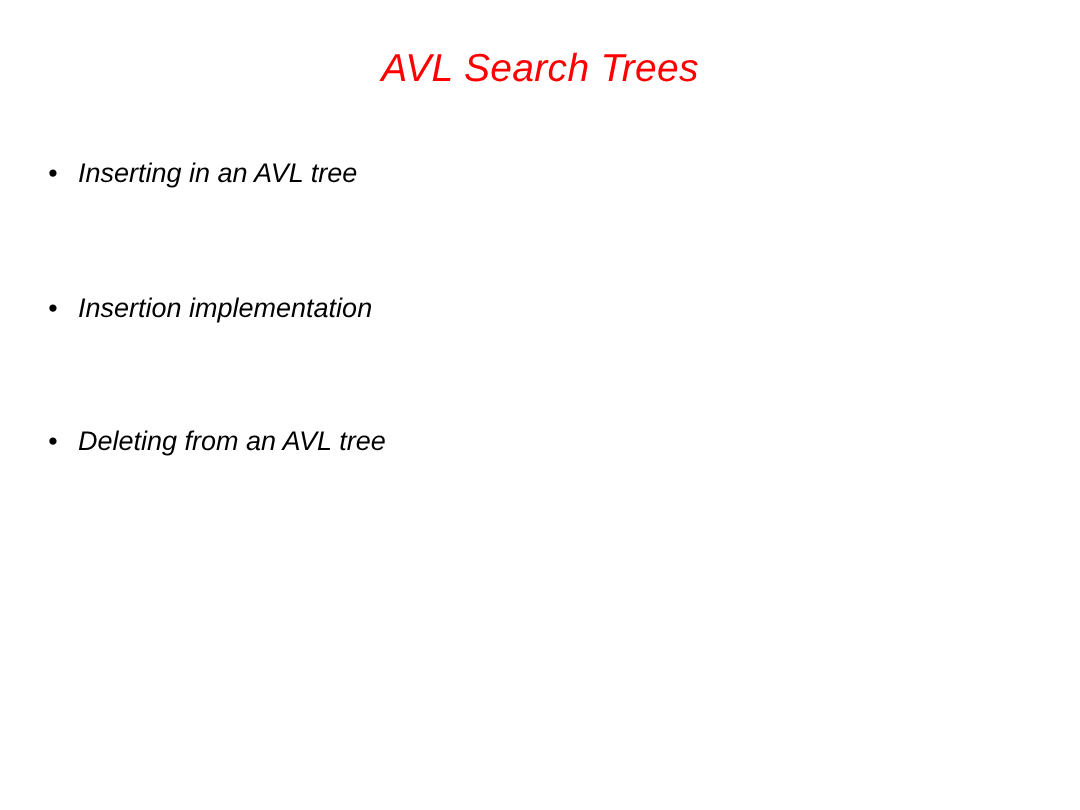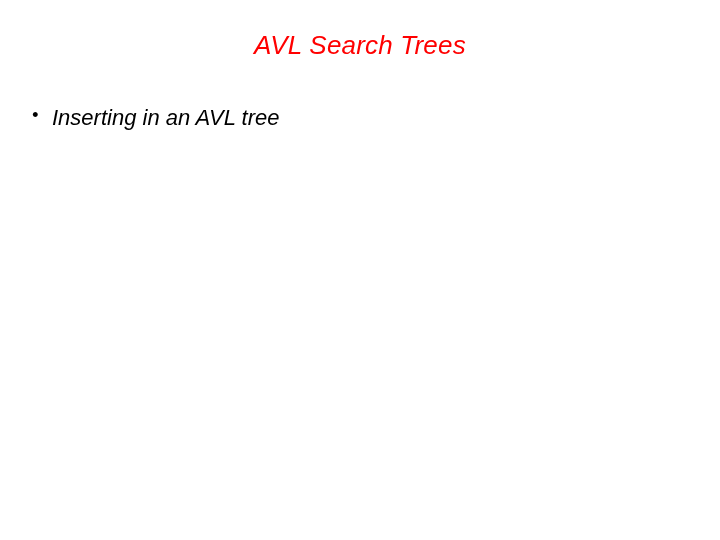--- a/index.html
+++ b/index.html
@@ -29,21 +29,21 @@
       width: 100%;
       margin-bottom: 44px;
       letter-spacing: 0.2px;
     }
     .bullets {
       list-style: none;
       padding-left: 0;
     }
     .bullets li {
       color: #000000;
-      font-size: 22px;
+      font-size: 18px;
       font-weight: 400;
       margin-bottom: 68px;
       padding-left: 24px;
       position: relative;
       line-height: 1.2;
     }
     .bullets li::before {
       content: "•";
       position: absolute;
       left: 4px;
@@ -52,14 +52,16 @@
       color: #000000;
     }
   </style>
 </head>
 <body>
 
 <div class="slide">
   <h1 class="title">AVL Search Trees</h1>
   <ul class="bullets">
     <li>Inserting in an AVL tree</li>
+    <li>Insertion implementation</li>
+    <li>Deleting from an AVL tree</li>
   </ul>
 </div>
 
 </body></html>

